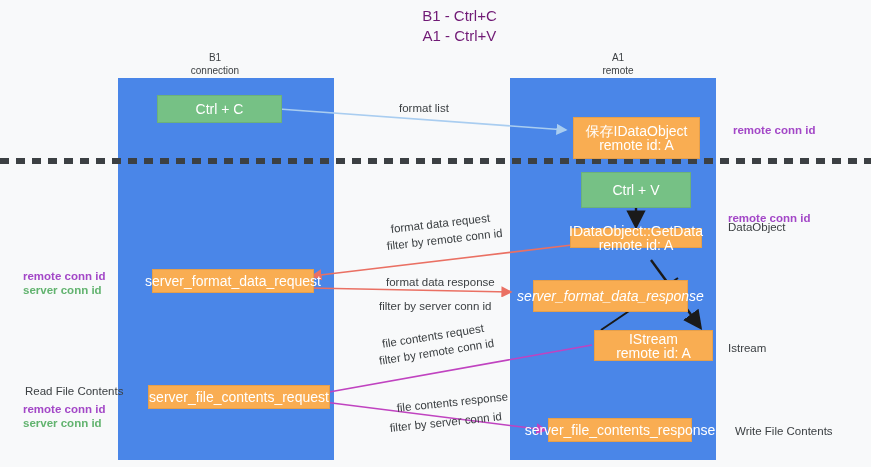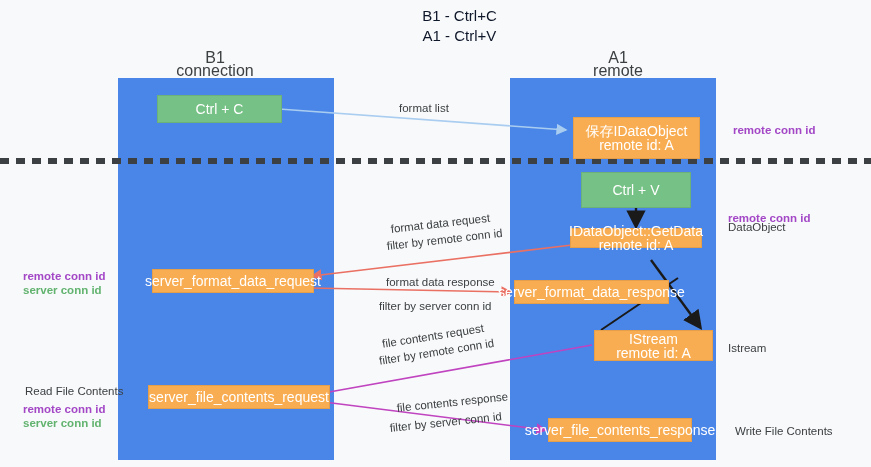--- a/index.html
+++ b/index.html
@@ -8,24 +8,24 @@
     background:#f8f9fa;
     font-family:"Liberation Sans","DejaVu Sans",sans-serif;
     overflow:hidden;
     position:relative;
   }
   #stage{position:absolute;left:0;top:0;width:871px;height:467px;}
   svg#wires{position:absolute;left:0;top:0;width:871px;height:467px;pointer-events:none;}
   .lane{position:absolute;background:#4a86e8;}
   .title{
     position:absolute;left:0;right:0;top:6px;
-    text-align:center;font-size:15px;color:#0f172a;line-height:20px;padding-left:48px;
+    text-align:center;font-size:15px;color:#701a75;line-height:20px;padding-left:48px;
   }
   .colhead{
-    position:absolute;text-align:center;font-size:16px;color:#3c4043;line-height:13px;
+    position:absolute;text-align:center;font-size:10px;color:#3c4043;line-height:13px;
   }
   .box{
     position:absolute;box-sizing:border-box;
     display:flex;align-items:center;justify-content:center;
     flex-direction:column;
     text-align:left;color:#ffffff;font-size:14px;line-height:14px;
     border:1px solid rgba(0,0,0,.08);
   }
   .box.green{background:#76c185;}
   .box.orange{background:#f9ad52;}
@@ -110,21 +110,21 @@
 
   <div class="box orange" style="left:570px;top:228px;width:132px;height:20px;">
     <span>IDataObject::GetData</span>
     <span>remote id: A</span>
   </div>
 
   <div class="box orange" style="left:152px;top:269px;width:162px;height:24px;">
     <span>server_format_data_request</span>
   </div>
 
-  <div class="box orange" style="left:514px;top:280px;width:155px;height:24px;">
+  <div class="box orange" style="left:533px;top:280px;width:155px;height:32px;font-style:italic;">
     <span>server_format_data_response</span>
   </div>
 
   <div class="box orange" style="left:594px;top:330px;width:119px;height:31px;">
     <span>IStream</span>
     <span>remote id: A</span>
   </div>
 
   <div class="box orange" style="left:148px;top:385px;width:182px;height:24px;">
     <span>server_file_contents_request</span>

